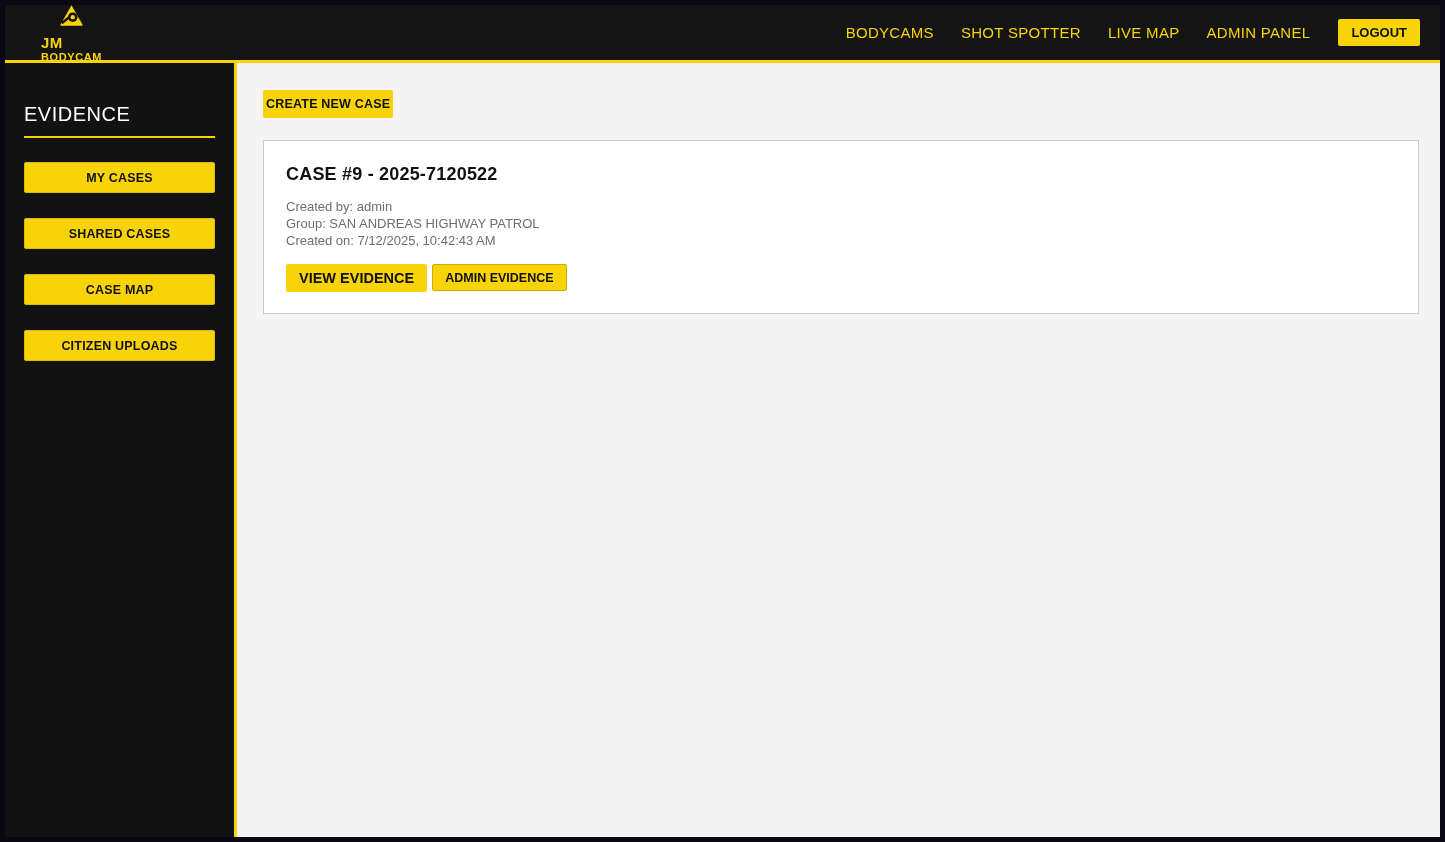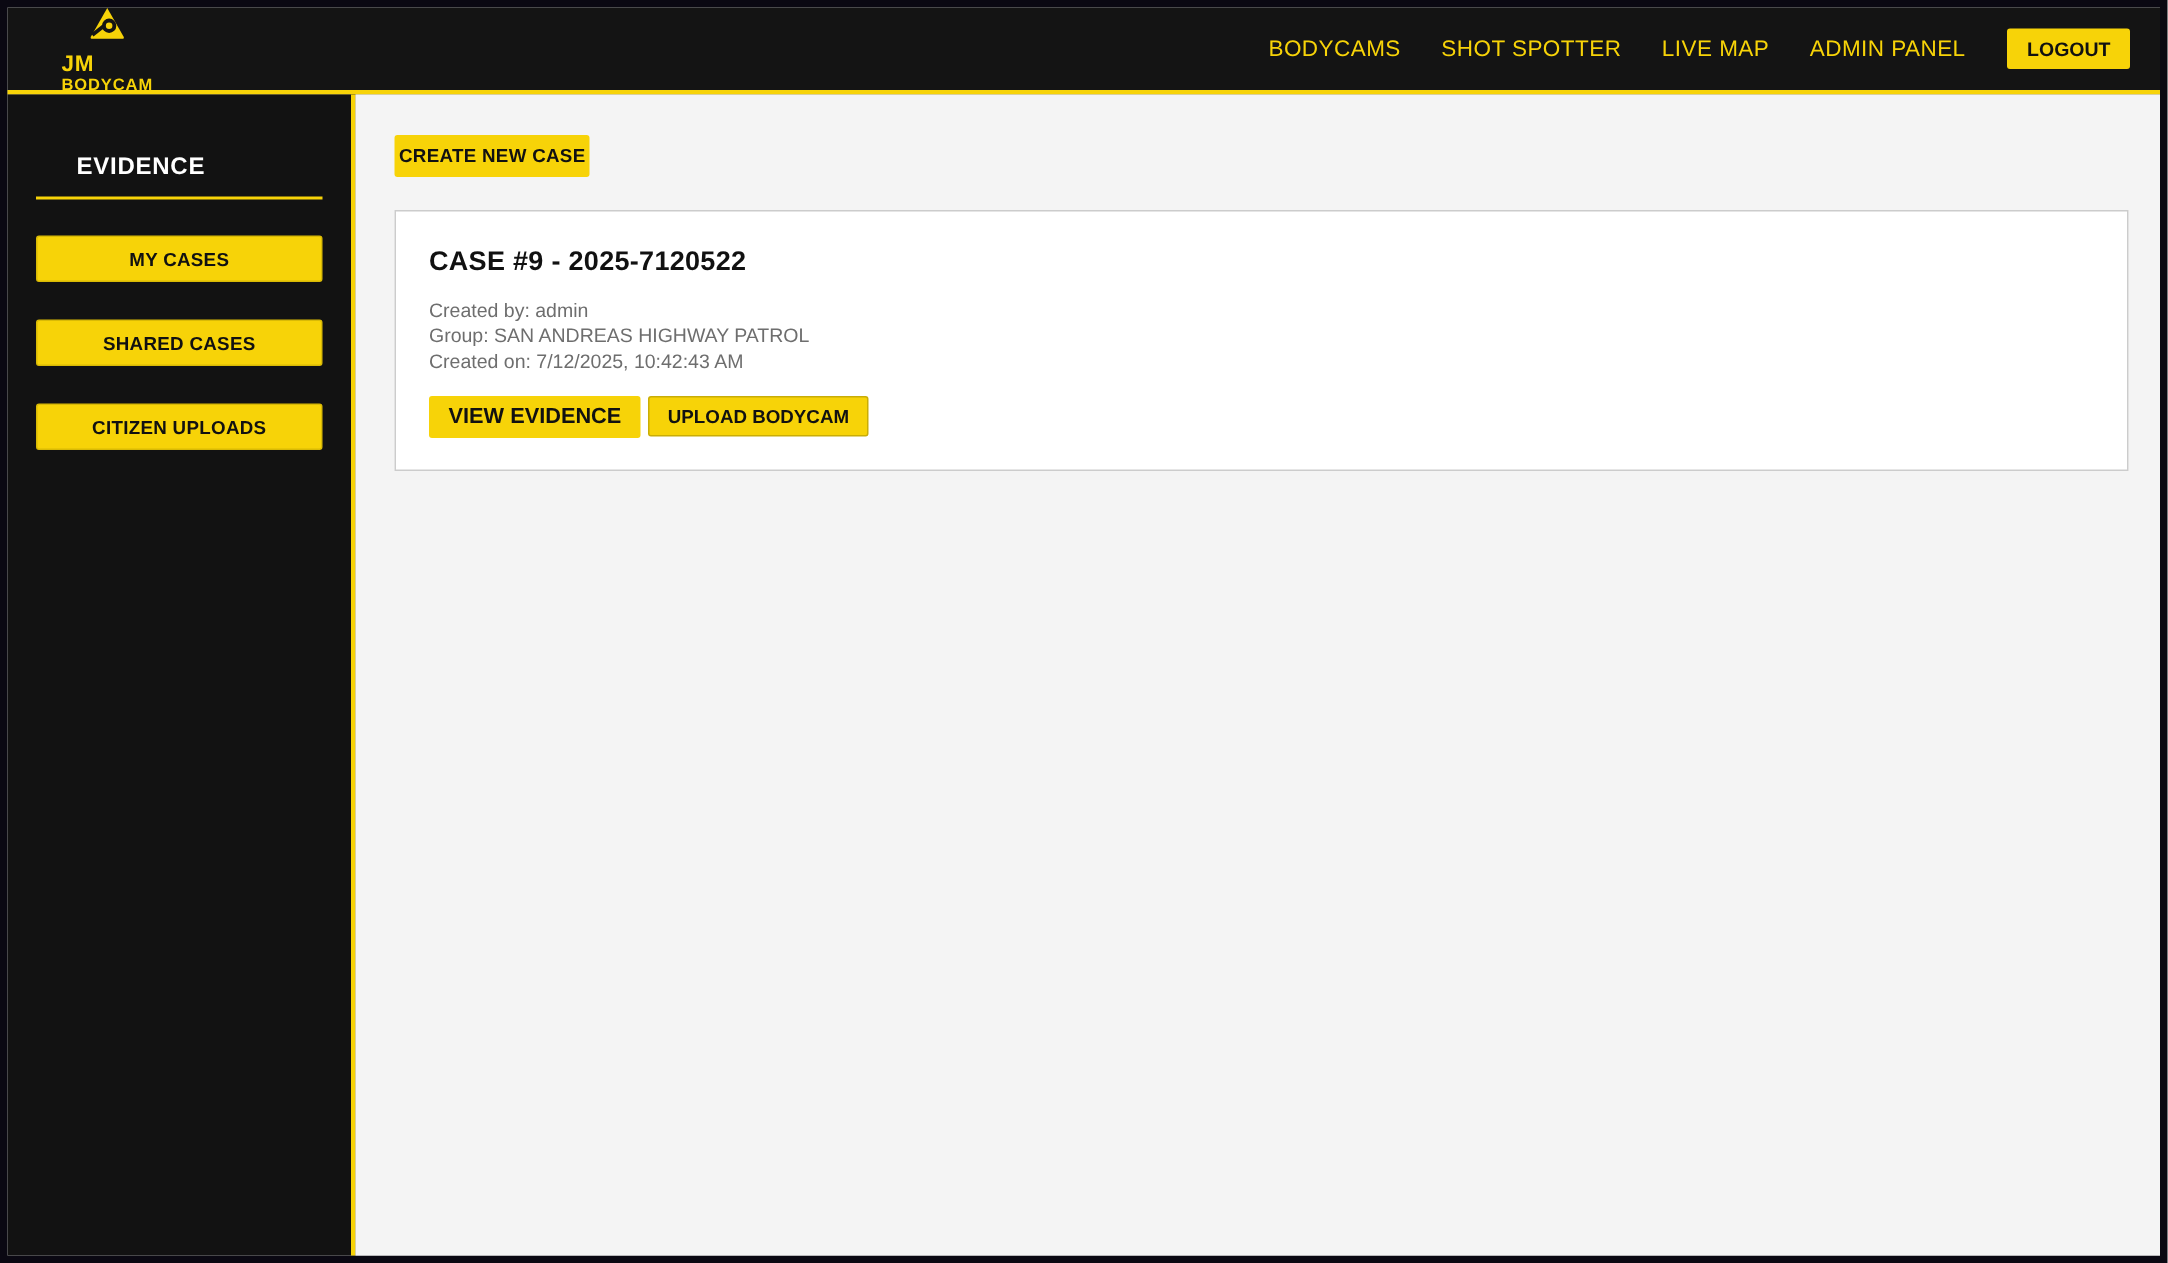--- a/index.html
+++ b/index.html
@@ -66,25 +66,24 @@
   
   .body-row{flex:1;display:flex;min-height:0;}
   .sidebar{
     flex:0 0 232px;
     background:var(--sidebar-bg);
     border-right:3px solid var(--accent);
     padding:40px 19px 0 19px;
   }
   .sidebar-title{
     color:#ffffff;
-    font-size:16px;
-    font-weight:bold;
+    font-size:20px;
+    font-weight:normal;
     letter-spacing:.5px;
     margin-bottom:10px;
-    margin-left:27px;
   }
   .sidebar-divider{
     height:2px;
     background:var(--accent);
     margin-bottom:24px;
   }
   .sidebar-btn{
     display:block;
     width:100%;
     height:31px;
@@ -187,34 +186,35 @@
     </nav>
   </header>
 
   <div class="body-row">
 
     <aside class="sidebar">
       <h2 class="sidebar-title">EVIDENCE</h2>
       <div class="sidebar-divider"></div>
       <button class="sidebar-btn">MY CASES</button>
       <button class="sidebar-btn">SHARED CASES</button>
+      <button class="sidebar-btn">CASE MAP</button>
       <button class="sidebar-btn">CITIZEN UPLOADS</button>
     </aside>
 
     <main class="main">
       <button class="create-btn">CREATE NEW CASE</button>
 
       <section class="case-card">
         <h3 class="case-title">CASE #9 - 2025-7120522</h3>
         <div class="case-meta">
           <div>Created by: admin</div>
           <div>Group: SAN ANDREAS HIGHWAY PATROL</div>
           <div>Created on: 7/12/2025, 10:42:43 AM</div>
         </div>
         <div class="case-actions">
           <button class="view-evidence-btn">VIEW EVIDENCE</button>
-          <button class="upload-evidence-btn">UPLOAD BODYCAM</button>
+          <button class="upload-evidence-btn">ADMIN EVIDENCE</button>
         </div>
       </section>
     </main>
 
   </div>
 </div>
 
 </body></html>

